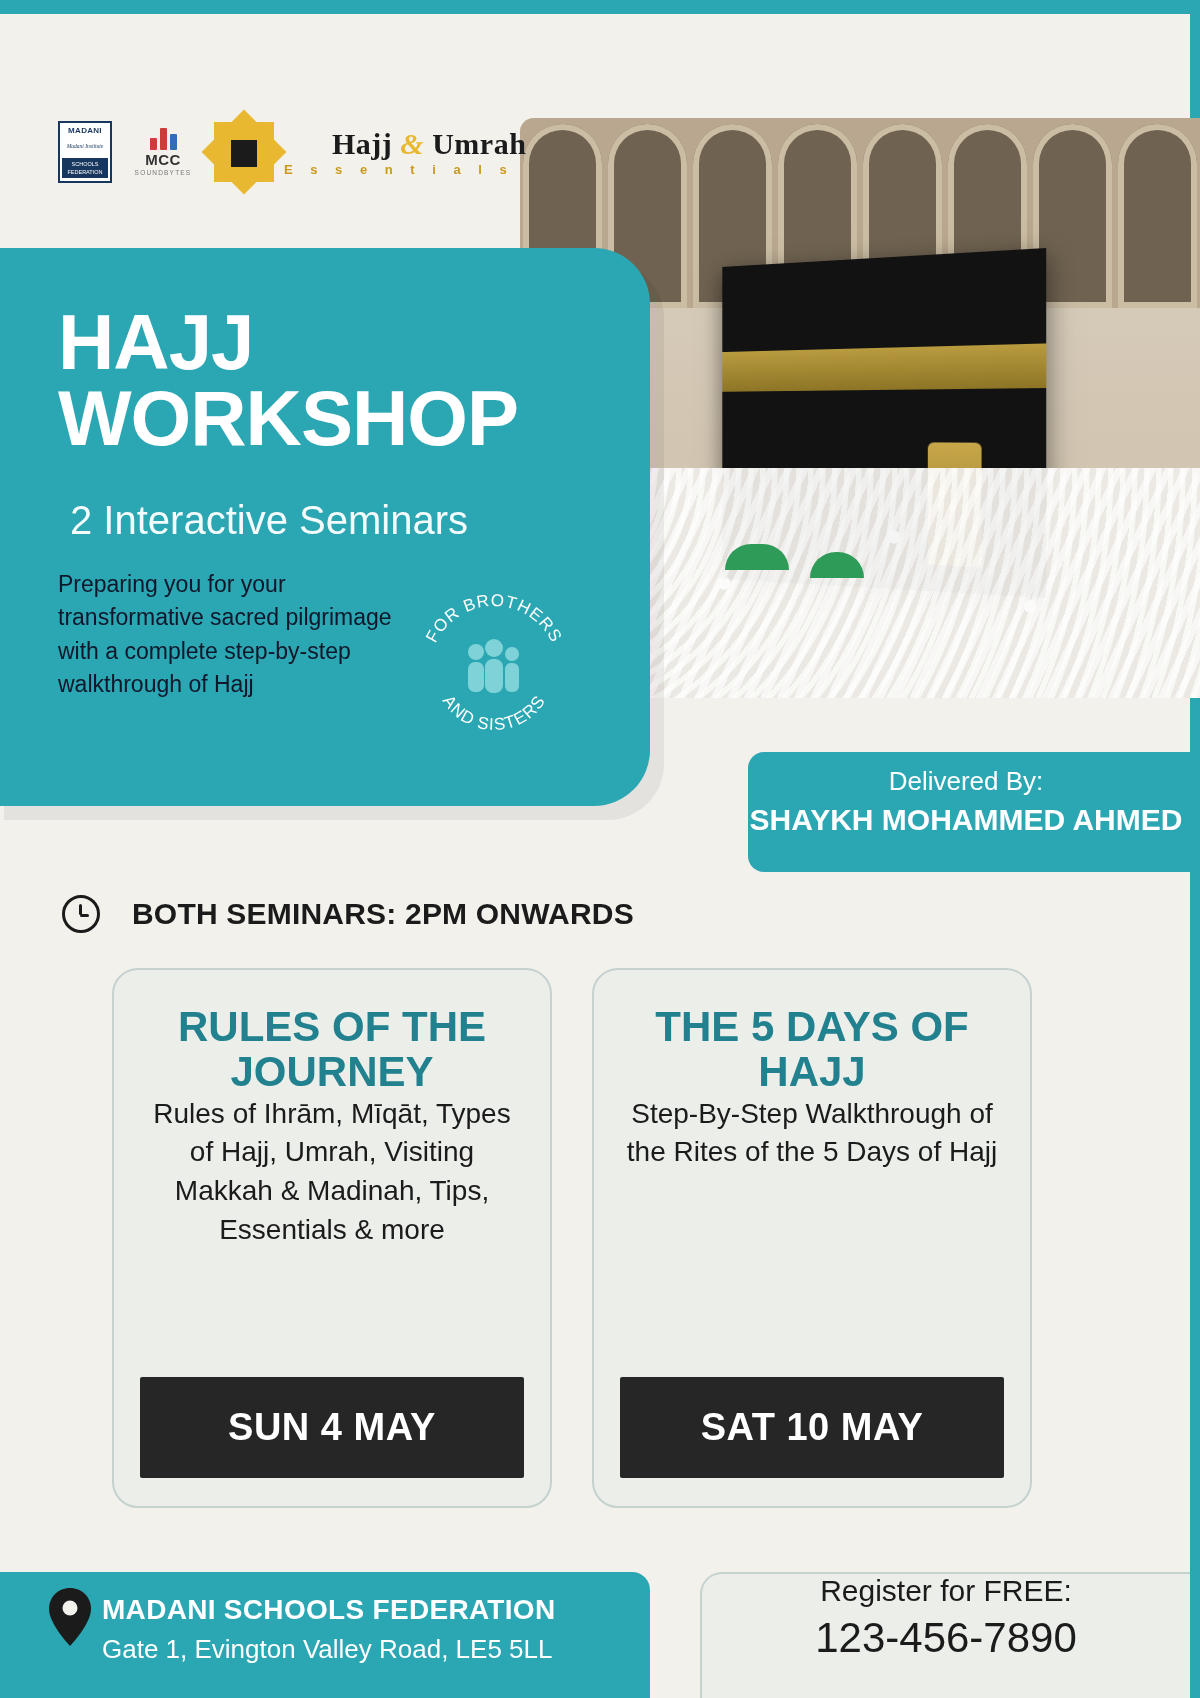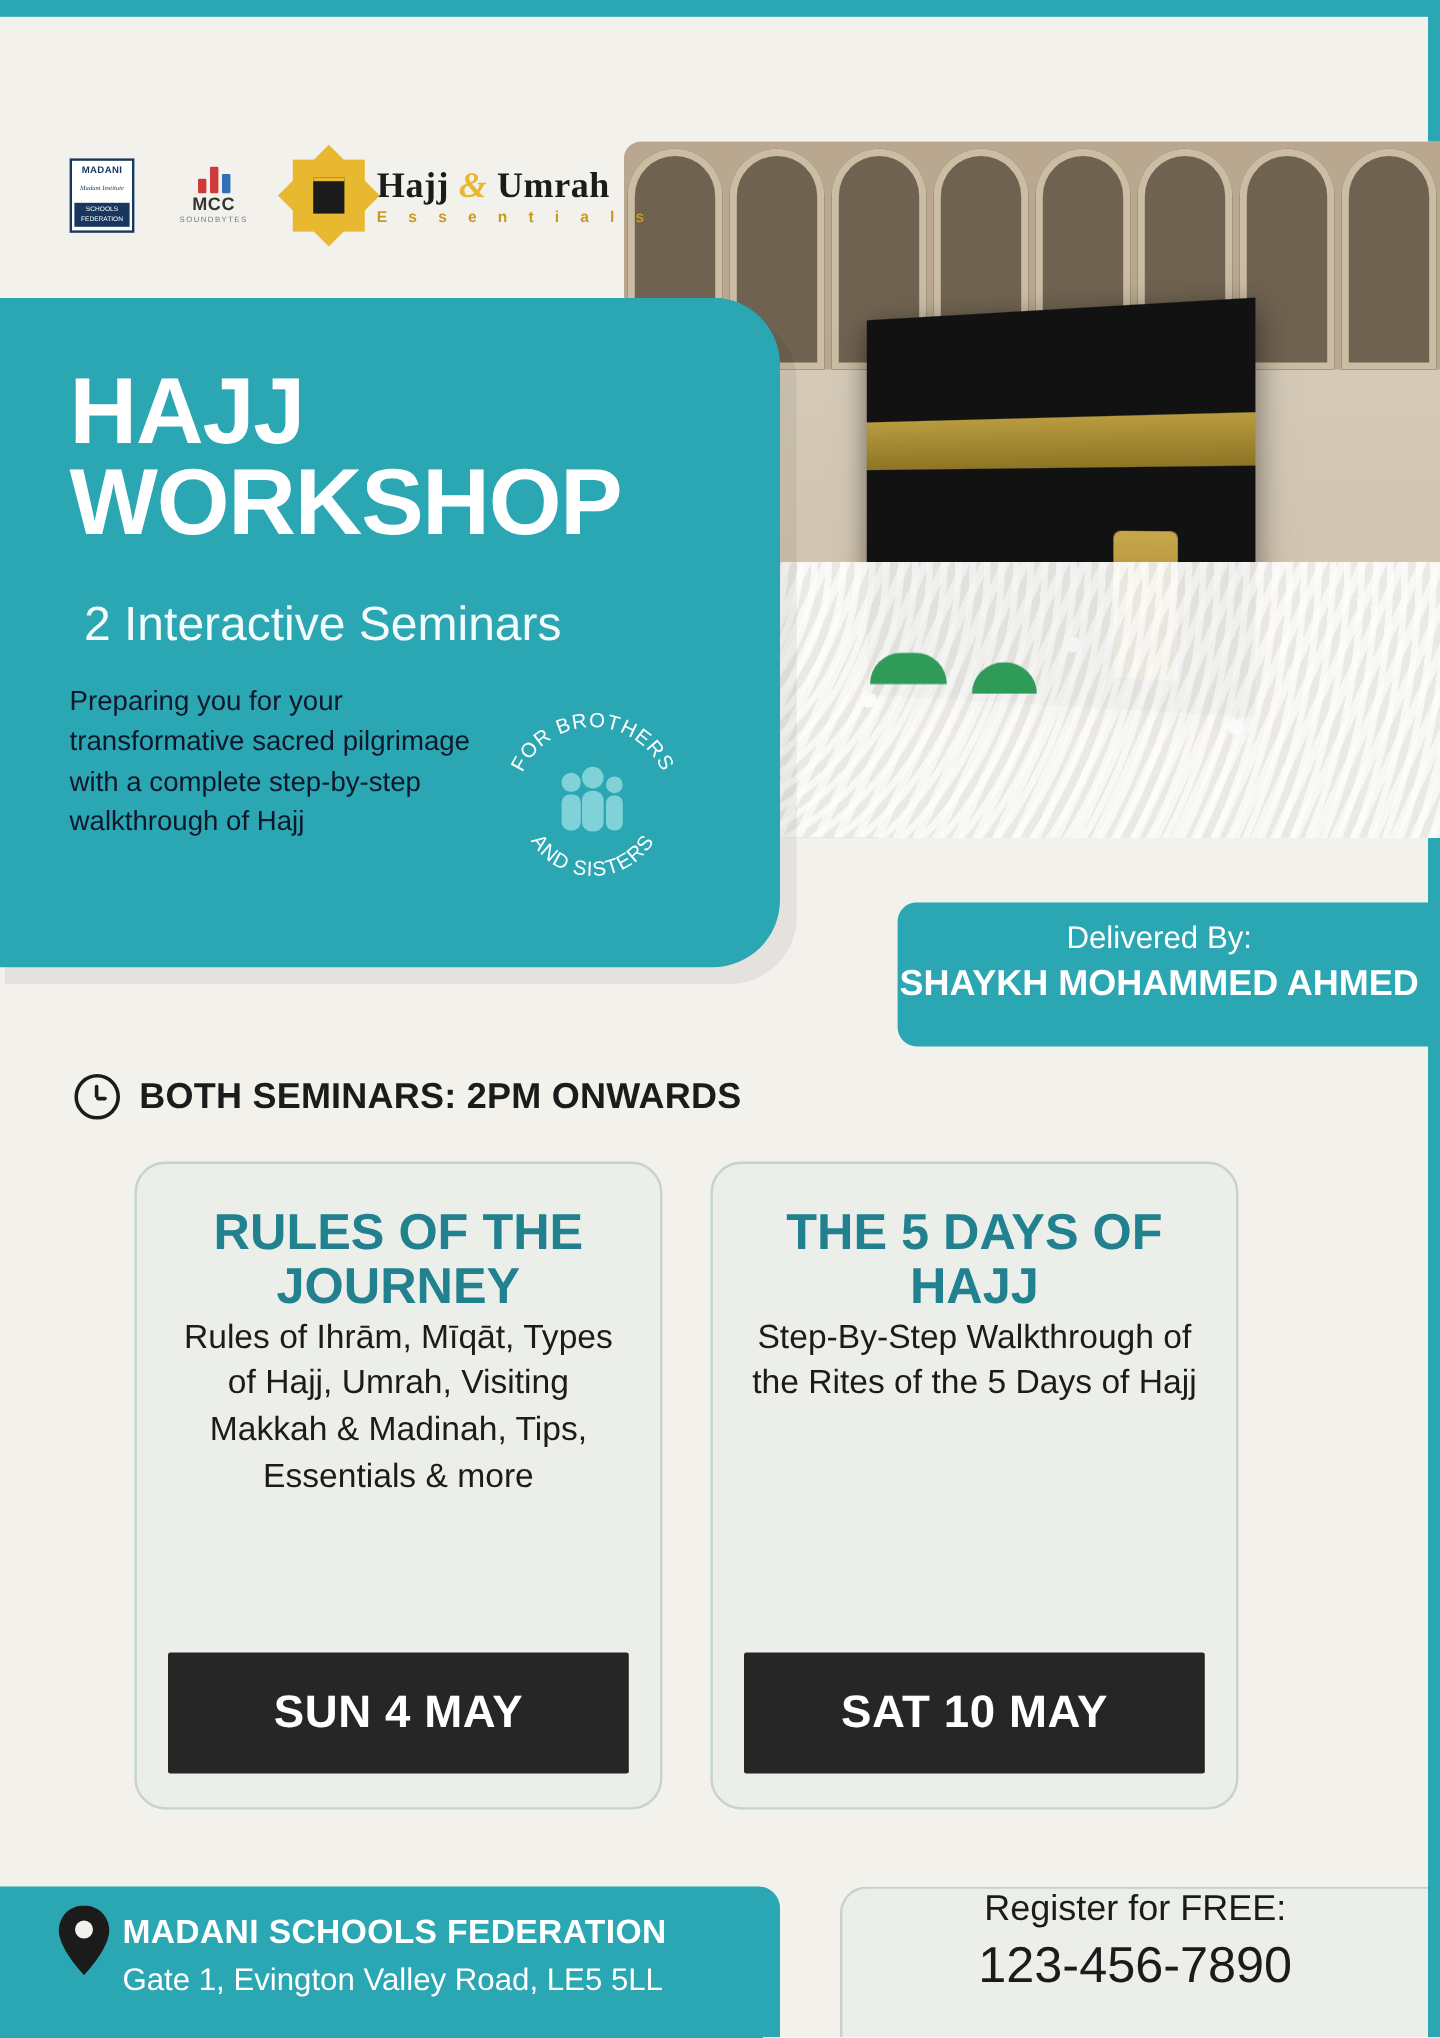--- a/index.html
+++ b/index.html
@@ -21,22 +21,22 @@
     background: #2ba6b3;
   }
   .side-strip {
     position: absolute; top: 0; right: 0;
     width: 10px; height: 1698px;
     background: #2ba6b3;
   }
 
   
   .logos {
-    position: absolute; top: 132px; left: 58px;
-    display: flex; align-items: center; gap: 35px;
+    position: absolute; top: 121px; left: 58px;
+    display: flex; align-items: center; gap: 20px;
   }
   .logo-madani {
     width: 54px; height: 62px;
     background: #ffffff;
     border: 2px solid #17375e;
     display: flex; flex-direction: column;
     align-items: center; justify-content: space-between;
     padding: 3px 2px;
   }
   .logo-madani .l1 { font-size: 8px; font-weight: bold; color: #17375e; letter-spacing: .3px;}
@@ -68,21 +68,21 @@
     background: #e8b830; transform: rotate(-45deg);
   }
   .hu-mark .cube {
     position: relative; z-index: 2; width: 26px; height: 30px;
     background: #1b1b1b; transform: rotate(-45deg);
     border-top: 3px solid #e8b830;
   }
   .hu-text { line-height: 1; }
   .hu-text .t1 {
     font-family: "Liberation Serif", serif; font-weight: bold;
-    font-size: 30px; color: #1b1b1b; letter-spacing: .5px;
+    font-size: 30px; color: #1b1b1b; letter-spacing: .5px; margin-left: 48px;
   }
   .hu-text .t1 .amp { color: #e8b830; font-style: italic; }
   .hu-text .t2 {
     font-size: 13px; color: #c99a1e; letter-spacing: 7px;
     font-weight: bold; margin-top: 4px;
   }
 
   
   .photo {
     position: absolute; top: 118px; left: 520px;
@@ -176,21 +176,21 @@
     color: #fff;
     padding: 14px 26px 0 0;
     text-align: center;
   }
   .delivered .d1 { font-size: 26px; font-weight: normal; }
   .delivered .d2 { font-size: 30px; font-weight: bold; line-height: 1.25; margin-top: 4px; }
 
   
   .timerow {
     position: absolute; top: 895px; left: 62px;
-    display: flex; align-items: center; gap: 16px; text-align: right;
+    display: flex; align-items: center; gap: 32px; text-align: right;
   }
   .clock {
     width: 38px; height: 38px; border: 3px solid #1b1b1b; border-radius: 50%;
     position: relative;
   }
   .clock::before, .clock::after {
     content: ""; position: absolute; background: #1b1b1b; border-radius: 2px;
   }
   .clock::before { width: 3px; height: 11px; top: 6px; left: 14px; }
   .clock::after { width: 9px; height: 3px; top: 16px; left: 15px; }

